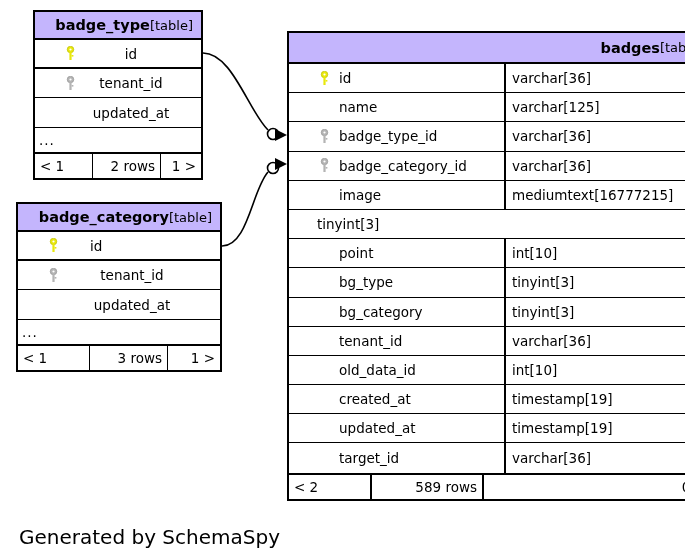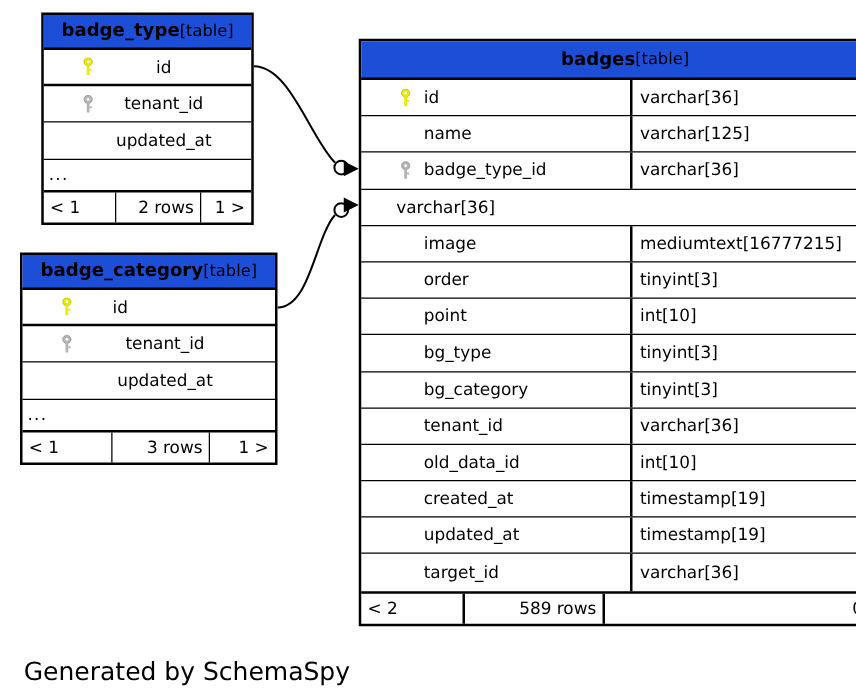--- a/index.html
+++ b/index.html
@@ -25,26 +25,26 @@
 
   
   .entity {
     position: absolute;
     background: #ffffff;
     border: 2px solid #000000;
     box-sizing: border-box;
     z-index: 2;
   }
   .entity-title {
-    background: #1d4ed8;
+    background: #c4b5fd;
     border-bottom: 2px solid #000000;
     box-sizing: border-box;
     display: flex;
     align-items: center;
-    justify-content: center;
+    justify-content: flex-end;
     padding: 0 8px;
     font-size: 14px;
     white-space: nowrap;
   }
   .entity-title .tname {
     font-weight: bold;
     font-size: 14.5px;
   }
   .entity-title .ttype {
     font-weight: normal;
@@ -311,36 +311,43 @@
               <rect x="4.4" y="5.5" width="2.2" height="8.5" fill="#b4b4b4"></rect>
               <rect x="6.6" y="9" width="1.8" height="1.6" fill="#b4b4b4"></rect>
             </svg>
         </span>
         <span class="colname">badge_type_id</span>
       </span>
       <span class="coltype">varchar[36]</span>
     </div>
 
     <div class="col-row">
+      <span class="namewrap">
+        <span class="keycell">
+          <svg class="key" viewBox="0 0 11 15">
+              <circle cx="5.5" cy="3.5" r="3.3" fill="#b4b4b4" stroke="#909090" stroke-width="0.6"></circle>
+              <circle cx="5.5" cy="3.5" r="1.1" fill="#ffffff"></circle>
+              <rect x="4.4" y="5.5" width="2.2" height="8.5" fill="#b4b4b4"></rect>
+              <rect x="6.6" y="9" width="1.8" height="1.6" fill="#b4b4b4"></rect>
+            </svg>
+        </span>
+        <span class="colname">badge_category_id</span>
+      </span>
       <span class="coltype">varchar[36]</span>
     </div>
 
     <div class="col-row">
       <span class="namewrap">
         <span class="keycell"></span>
         <span class="colname">image</span>
       </span>
       <span class="coltype">mediumtext[16777215]</span>
     </div>
 
     <div class="col-row">
-      <span class="namewrap">
-        <span class="keycell"></span>
-        <span class="colname">order</span>
-      </span>
       <span class="coltype">tinyint[3]</span>
     </div>
 
     <div class="col-row">
       <span class="namewrap">
         <span class="keycell"></span>
         <span class="colname">point</span>
       </span>
       <span class="coltype">int[10]</span>
     </div>

